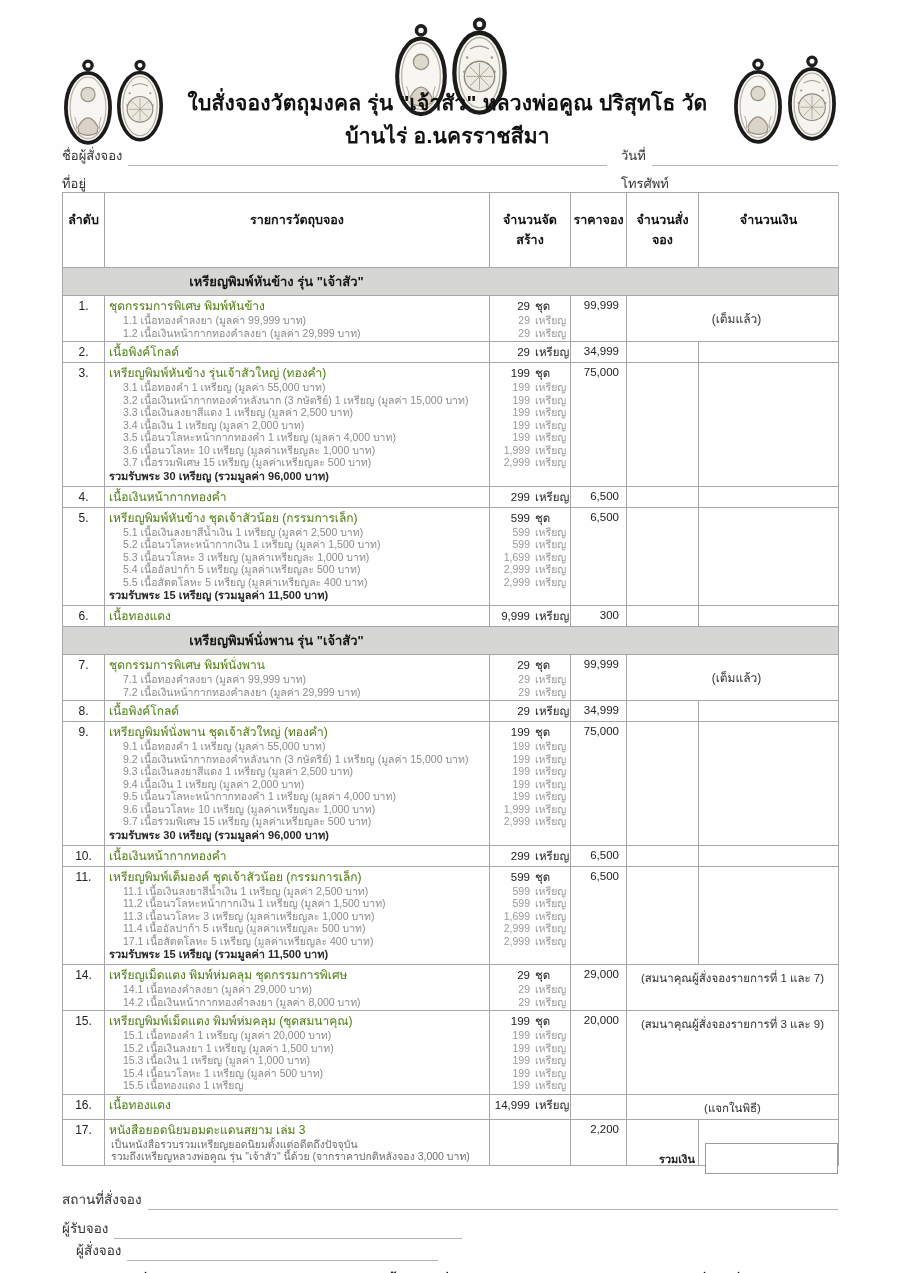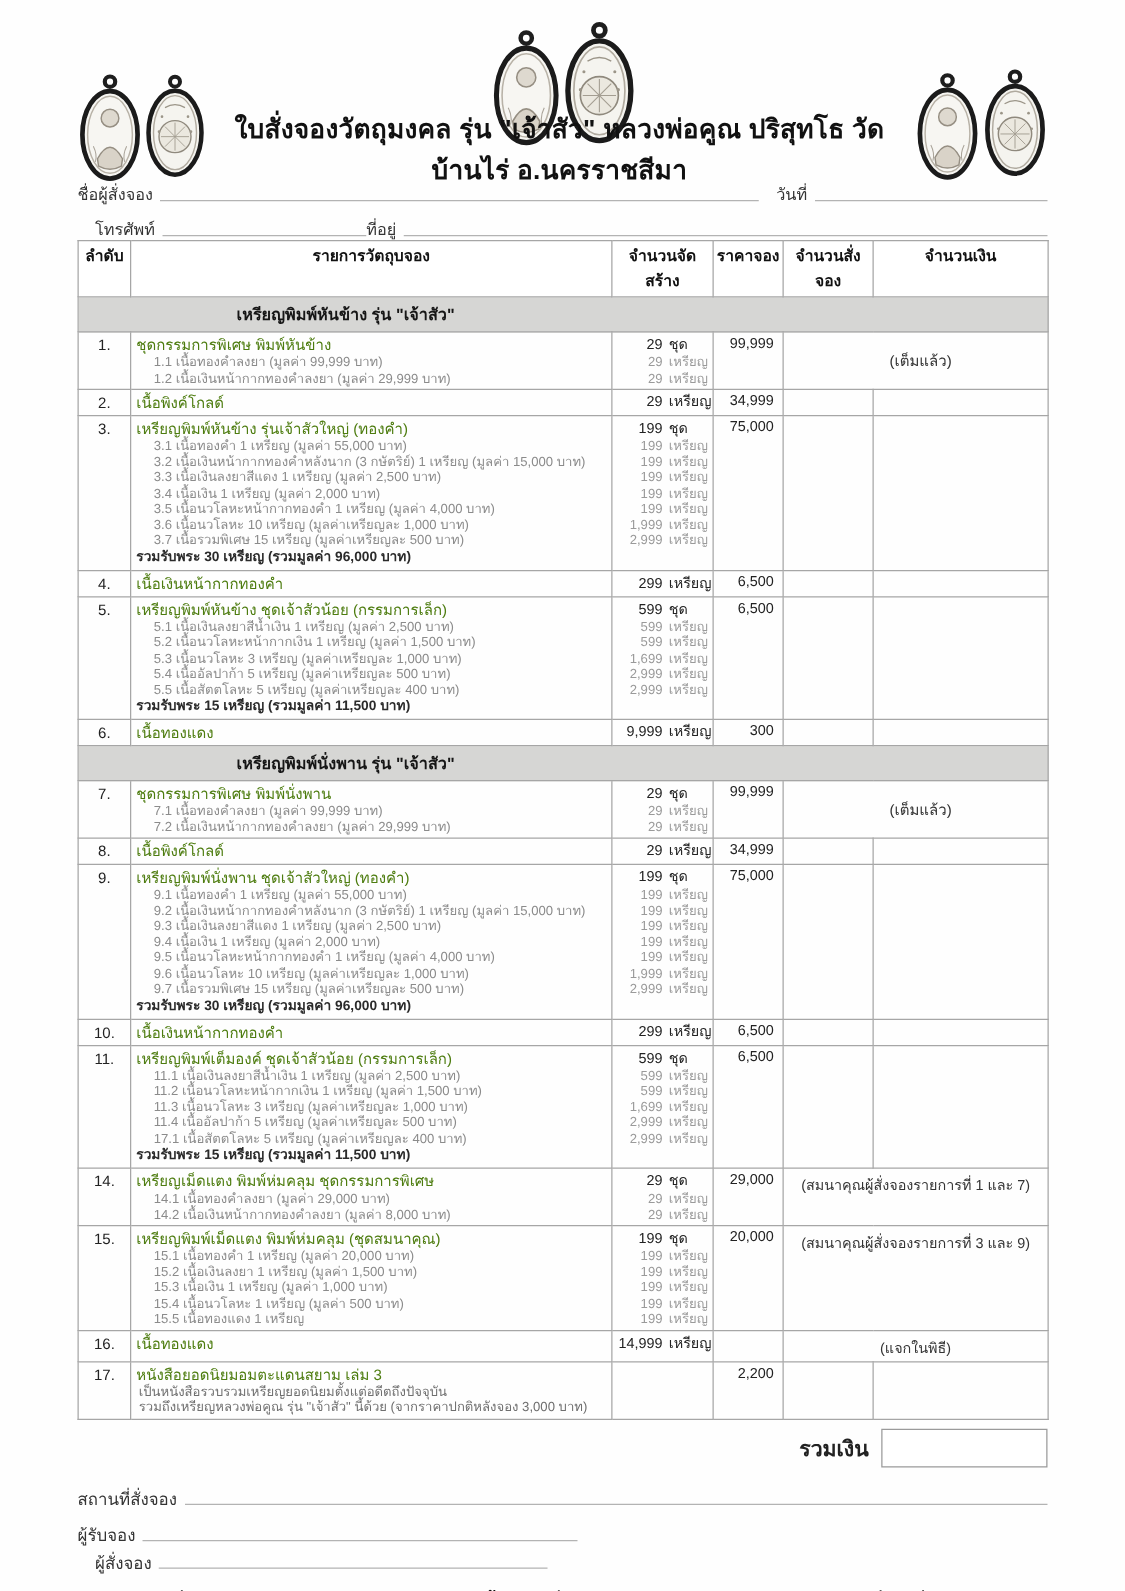--- a/index.html
+++ b/index.html
@@ -8,51 +8,51 @@
 
   
   .medal { position:absolute; }
 
   .doc-title { position:absolute; left:160px; top:86px; width:575px; text-align:center;
     font-size:21px; font-weight:bold; color:#111; letter-spacing:0.2px; }
 
   
   .fields { position:absolute; left:62px; top:145px; width:776px; }
   .fieldrow { display:flex; margin-bottom:7px; }
-  .fgroup { display:flex; align-items:flex-start; }
+  .fgroup { display:flex; align-items:flex-end; }
   .flabel { font-size:13px; color:#333; white-space:nowrap; padding-right:6px; }
   .fline { border-bottom:1.2px solid #b3b3b3; flex:1; height:16px; }
 
   
   .tblwrap { position:absolute; left:62px; top:192px; width:776px; }
   table.order { border-collapse:collapse; width:776px; table-layout:fixed; }
   table.order th, table.order td { border:1px solid #a6a6a6; vertical-align:top; }
   table.order { border:1.5px solid #7d7d7d; }
-  th { font-size:12.5px; font-weight:bold; padding:2px 2px; color:#111; background:#fff; text-align:center; }
+  th { font-size:12.5px; font-weight:bold; padding:17px 2px; color:#111; background:#fff; text-align:center; }
   td { padding:2px 4px; }
   tr.sec td { background:#d6d6d4; padding:3px 0; }
   .seclabel { width:427px; text-align:center; font-size:13px; font-weight:bold; color:#161616; }
   td.no { text-align:center; font-size:12px; padding-top:3px; color:#222; }
   .title { font-size:12px; line-height:16px; color:#4d7c0f; white-space:nowrap; }
   .sub { font-size:10.5px; line-height:12.5px; color:#8b8b8b; padding-left:14px; white-space:nowrap; }
   .sub.flush { padding-left:2px; color:#6f6f6f; }
   .rfoot { font-size:11px; line-height:15px; font-weight:bold; color:#2a2a2a; white-space:nowrap; }
   td.qty { padding:2px 2px; }
   .qline { font-size:11.5px; line-height:16px; color:#222; white-space:nowrap; }
   .qline.s { font-size:10.5px; line-height:12.5px; color:#9a9a9a; }
   .qn { display:inline-block; width:38px; text-align:right; }
   .qu { margin-left:5px; }
   td.price { text-align:right; font-size:11.5px; padding:3px 7px 0 0; color:#222; }
   td.note { text-align:center; font-size:12px; color:#333; }
   td.note.mid { vertical-align:middle;padding-left:12px; }
   td.note.topn { padding-top:4px; font-size:11.5px; }
 
   
   .totalrow { position:absolute; right:62px; display:flex; align-items:center; }
-  .totallabel { font-size:17px; font-weight:bold; margin-right:10px; color:#222; }
+  .totallabel { font-size:11px; font-weight:bold; margin-right:10px; color:#222; }
   .totalbox { width:133px; height:31px; border:1.5px solid #9a9a9a; background:#fff; }
   .footer { position:absolute; left:62px; width:776px; }
   .sigline { display:flex; margin-bottom:9px;flex-direction:column; }
   .closing { font-size:13.5px; font-weight:bold; color:#111; margin-top:4px; }
 </style>
 </head>
 <body>
 
 <svg width="0" height="0" style="position:absolute">
   <defs>
@@ -107,26 +107,26 @@
       <div class="fgroup" style="width:545px">
         <span class="flabel">ชื่อผู้สั่งจอง</span>
         <span class="fline"></span>
       </div>
       <div class="fgroup" style="width:231px;margin-left:0">
         <span class="flabel" style="padding-left:14px">วันที่</span>
         <span class="fline"></span>
       </div>
     </div>
     <div class="fieldrow">
+      <div class="fgroup" style="width:545px">
+        <span class="flabel">ที่อยู่</span>
+        <span class="fline"></span>
+      </div>
       <div class="fgroup" style="width:231px">
         <span class="flabel" style="padding-left:14px">โทรศัพท์</span>
-        <span class="fline"></span>
-      </div>
-      <div class="fgroup" style="width:545px">
-        <span class="flabel">ที่อยู่</span>
         <span class="fline"></span>
       </div>
     </div>
   </div>
 
   <div class="tblwrap">
     <table class="order">
       <colgroup>
         <col style="width:42px">
           <col style="width:385px">

